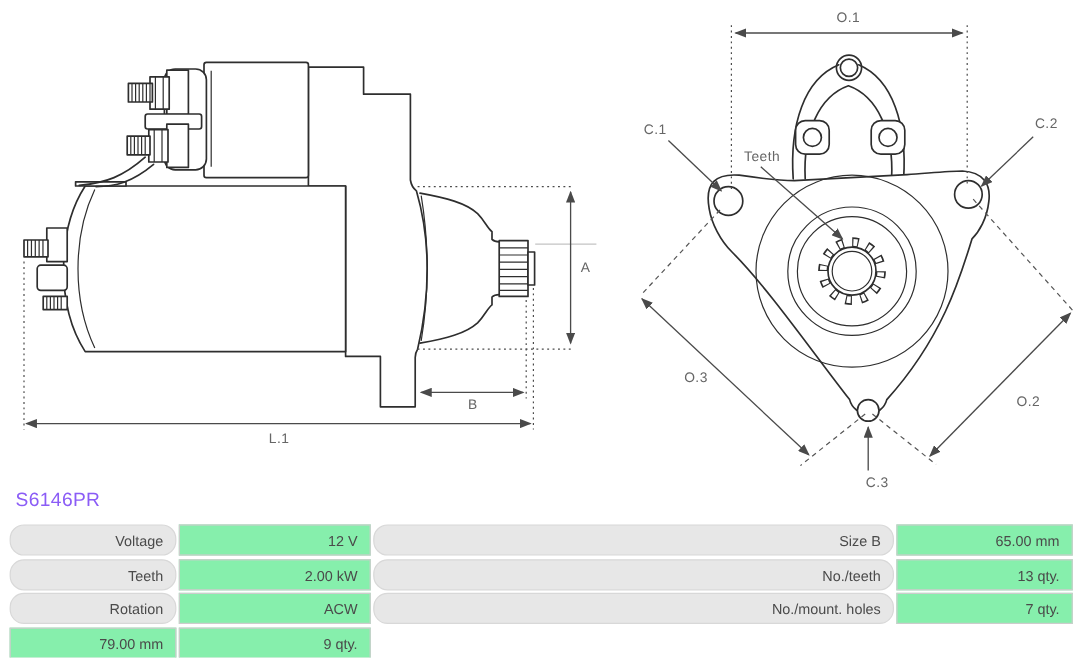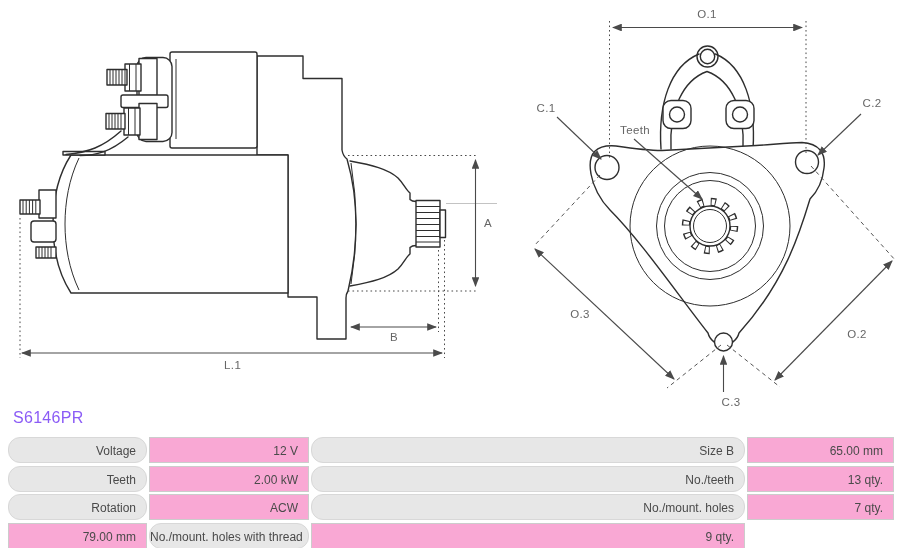--- a/index.html
+++ b/index.html
@@ -12,21 +12,21 @@
   .dim{fill:none;stroke:#4a4a4a;stroke-width:1.1;}
   .dot{fill:none;stroke:#4a4a4a;stroke-width:1;stroke-dasharray:1.6 2.9;}
   .dash{fill:none;stroke:#555;stroke-width:1;stroke-dasharray:4 3.5;}
   .lbl{font-size:11.5px;fill:#666;letter-spacing:.4px;}
   .part-number{position:absolute;left:13px;top:409px;font-size:16px;color:#8b5cf6;letter-spacing:.3px;}
   .spec-table{position:absolute;left:8px;top:437px;width:888px;display:grid;
     grid-template-columns:139px 160px 434px 147px;grid-auto-rows:26px;gap:2.5px 2px;}
   .cell{font-size:12px;color:#4a4a4a;line-height:26px;text-align:right;padding-right:10px;
     border:1px solid #cfcfcf;box-sizing:border-box;white-space:nowrap;overflow:hidden;}
   .cl{background:#e7e7e7;border-color:#d8d8d8;border-radius:12px;}
-  .cv{background:#f9a8d4;border-color:#ccc;}
+  .cv{background:#86efac;border-color:#ccc;}
 </style>
 </head>
 <body>
 
 <div class="stage">
 
   <svg width="900" height="408" viewBox="0 0 900 408">
     <defs>
       <marker id="aE" markerWidth="9" markerHeight="7" refX="8" refY="3.5" orient="auto">
         <path d="M0,0 L9,3.5 L0,7 Z" fill="#4a4a4a"></path>
@@ -164,17 +164,16 @@
     <div class="cell cv">2.00 kW</div>
     <div class="cell cl">No./teeth</div>
     <div class="cell cv">13 qty.</div>
 
     <div class="cell cl">Rotation</div>
     <div class="cell cv">ACW</div>
     <div class="cell cl">No./mount. holes</div>
     <div class="cell cv">7 qty.</div>
 
     <div class="cell cv">79.00 mm</div>
-    <div class="cell cl">No./mount. holes with thread</div>
     <div class="cell cv">9 qty.</div>
   </div>
 
 </div>
 
 </body></html>

